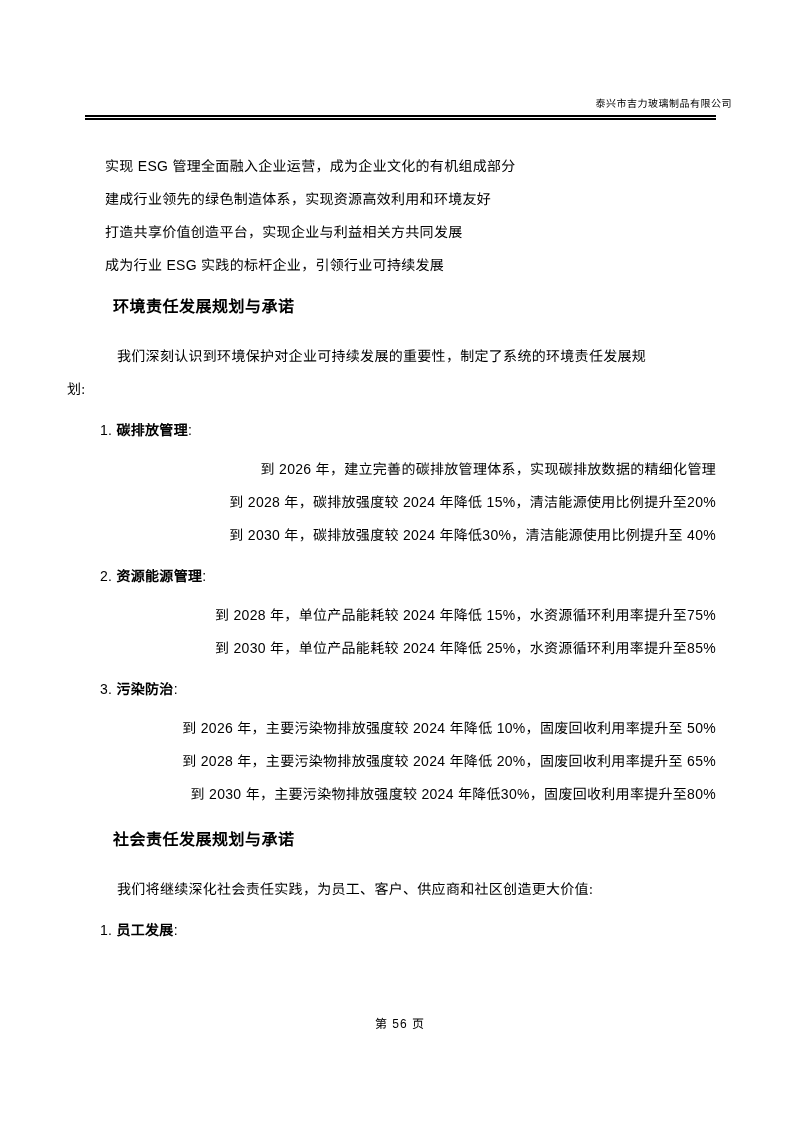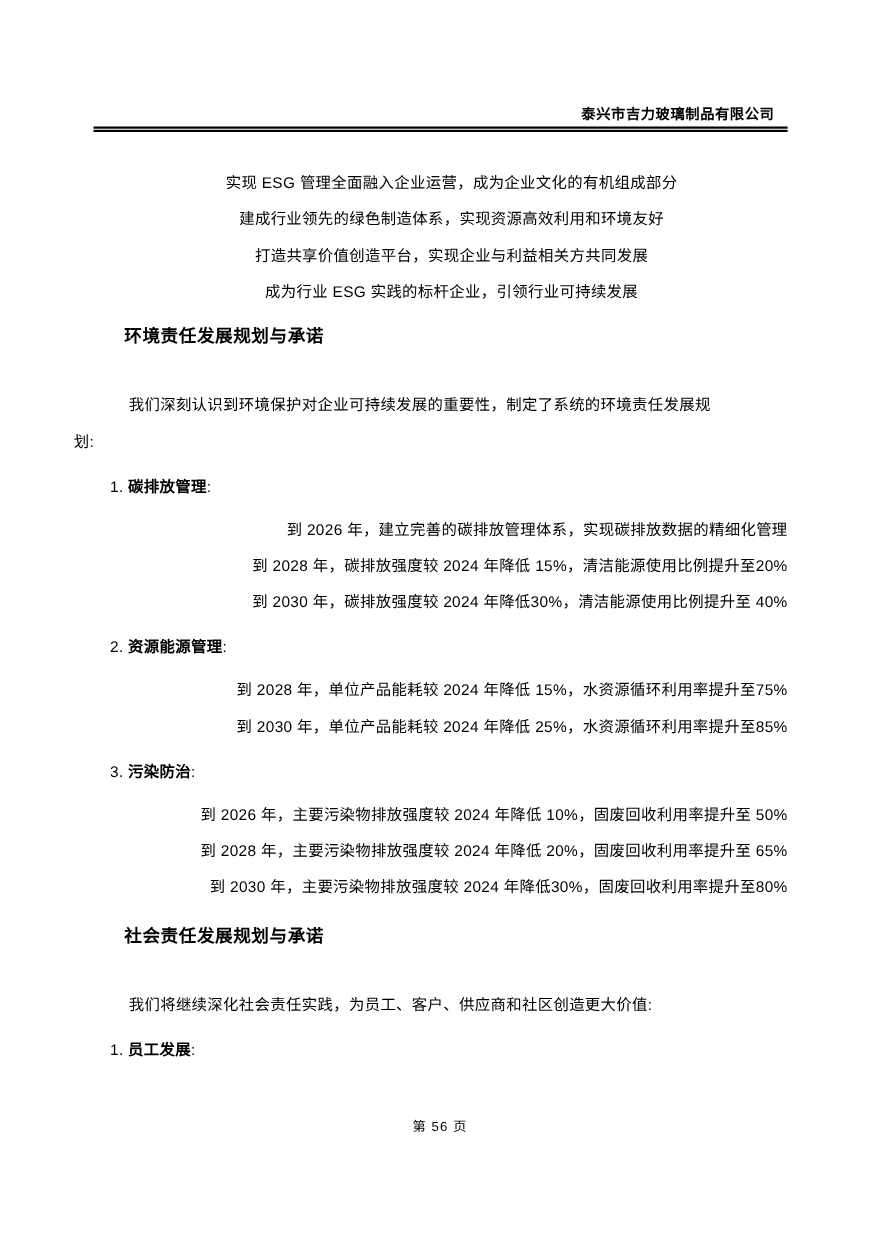--- a/index.html
+++ b/index.html
@@ -16,23 +16,23 @@
     color: #000000;
     font-family: "Liberation Sans", sans-serif;
     font-size: 14px;
     overflow: hidden;
   }
 
   
   .header-company {
     position: absolute;
     top: 96px;
-    right: 96px;
-    font-size: 13px;
-    font-weight: bold;
+    right: 68px;
+    font-size: 10px;
+    font-weight: normal;
     letter-spacing: 0.5px;
     line-height: 16px;
   }
   .header-rule {
     position: absolute;
     top: 115px;
     left: 85px;
     right: 84px;
     height: 1px;
     border-top: 2px solid #000;
@@ -43,34 +43,34 @@
   .content {
     position: absolute;
     top: 150px;
     left: 67px;
     right: 84px;
   }
   .intro-line {
     line-height: 33px;
     padding-left: 38px;
     letter-spacing: 0.3px;
-    text-align: center;
   }
   .doc-heading {
     margin: 12px 0 0 0;
     padding-left: 46px;
     font-size: 16px;
     font-weight: bold;
     line-height: 26px;
     letter-spacing: 0.5px;
   }
   .doc-para {
-    margin-top: 32px;
+    margin-top: 20px;
     line-height: 33px;
     letter-spacing: 0.3px;
+    font-family: Liberation Serif, serif;
   }
   .doc-para .first-line {
     padding-left: 50px;
   }
   .item-title {
     margin-top: 11px;
     padding-left: 33px;
     line-height: 26px;
     letter-spacing: 0.3px;
   }

